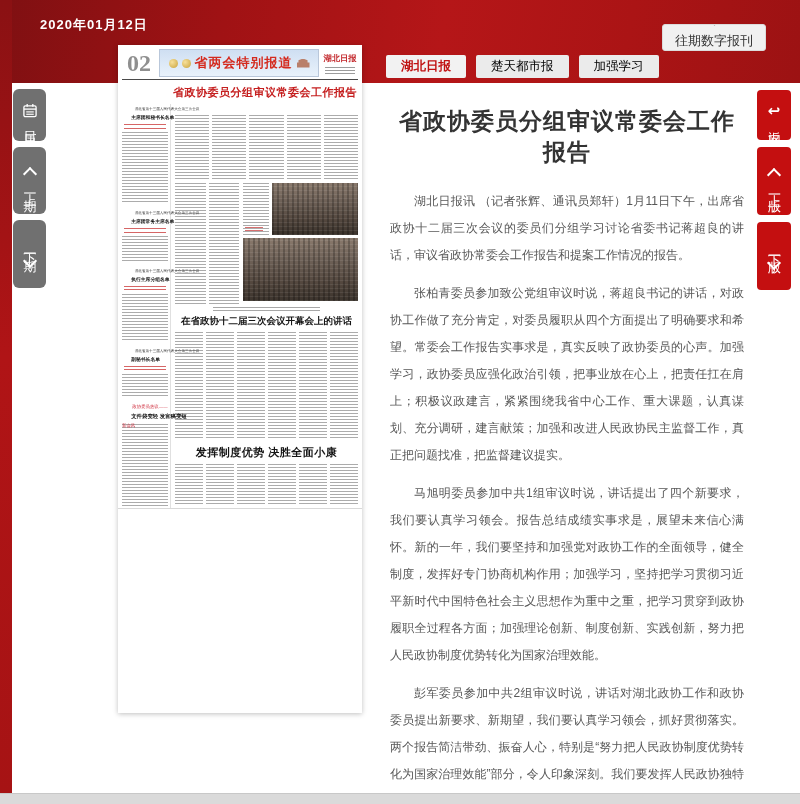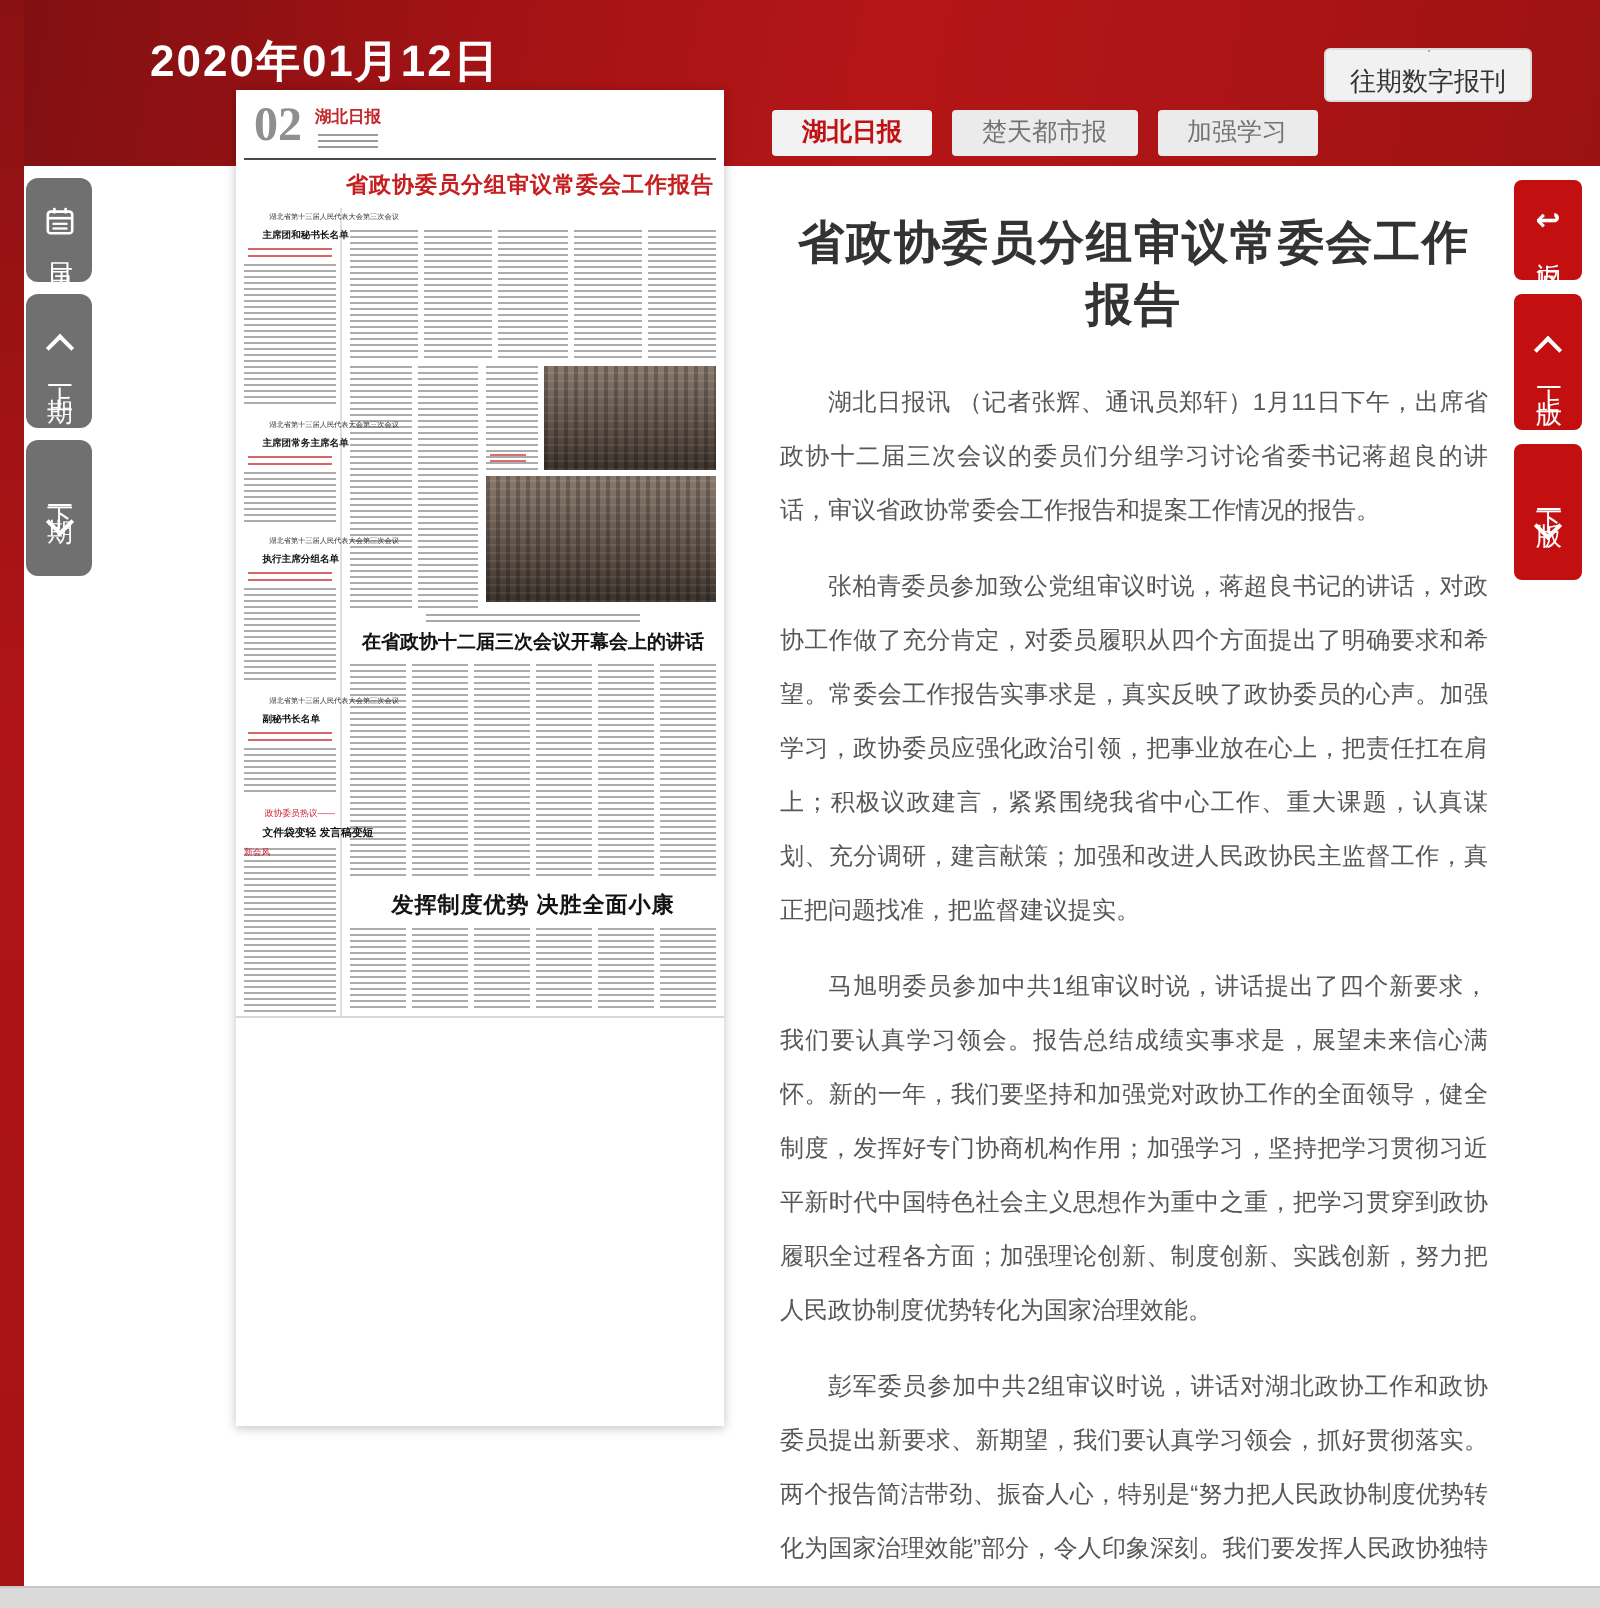--- a/index.html
+++ b/index.html
@@ -4,31 +4,31 @@
 <style>
   html,body{margin:0;padding:0;}
   body{font-family:"Liberation Sans","DejaVu Sans",sans-serif;}
   .screen{position:relative;width:800px;height:804px;overflow:hidden;background:#ffffff;}
 
   
   .red-band{position:absolute;left:0;top:0;width:800px;height:83px;
     background:linear-gradient(100deg,#7f1012 0%,#a01214 28%,#b51618 55%,#ab1415 78%,#9c1213 100%);}
   .left-strip{position:absolute;left:0;top:0;width:12px;height:793px;
     background:linear-gradient(180deg,#8a1113,#b01416 45%,#a61314);}
-  .issue-date{position:absolute;left:40px;top:16px;color:#fff;font-size:22px;font-weight:bold;letter-spacing:1px;margin-left:35px;}
+  .issue-date{position:absolute;left:40px;top:16px;color:#fff;font-size:13px;font-weight:bold;letter-spacing:1px;}
 
   .archive-btn{position:absolute;left:662px;top:24px;height:27px;display:flex;align-items:center;gap:6px;
     background:#f1f1f1;border:1px solid #dcdcdc;border-radius:3px;padding:0 12px;font-size:13px;color:#333;cursor:pointer;
     font-family:inherit;flex-direction:column;}
   .cal-svg{display:block;}
 
   
   .tabs{position:absolute;left:386px;top:55px;display:flex;gap:10px;}
   .tab{height:23px;line-height:23px;padding:0 15px;background:#ebebeb;border:none;border-radius:2px;
-    font-size:12.5px;color:#737373;cursor:pointer;font-family:inherit;}
+    font-size:12.5px;color:#000000;cursor:pointer;font-family:inherit;}
   .tab.active{color:#c01212;font-weight:bold;background:#f2f2f2;}
 
   
   .tool{position:absolute;display:flex;flex-direction:column;align-items:center;justify-content:center;gap:3px;
     border:none;border-radius:6px;cursor:pointer;color:#fff;font-family:inherit;padding:4px 0;}
   .tool .vtext{writing-mode:vertical-lr;text-orientation:upright;font-size:13px;letter-spacing:3px;color:#fff;}
   .gray{background:#707070;width:33px;left:13px;}
   .redbtn{background:#c40f10;width:34px;left:757px;border-radius:4px;}
   #btn-cal{top:89px;height:52px;}
   #btn-previssue{top:147px;height:67px;}
@@ -165,20 +165,26 @@
   </button>
   <button class="tool redbtn" id="btn-nextpage">
     <span class="vtext">下一版</span>
     <span class="chev down"></span>
   </button>
 
   <div class="news-card">
     <div class="np-page">
       <div class="np-head">
         <div class="np-pageno">02</div>
+        <div class="np-banner">
+          <span class="emblem"></span>
+          <span class="emblem"></span>
+          <span class="np-banner-text">省两会特别报道</span>
+          <span class="gate"></span>
+        </div>
         <div class="np-masthead">
           <span class="np-logo">湖北日报</span>
           <span class="mast-lines"></span>
         </div>
       </div>
 
       <div class="np-headline-red">省政协委员分组审议常委会工作报告</div>
 
       <div class="np-body">
         <div class="np-leftcol">

